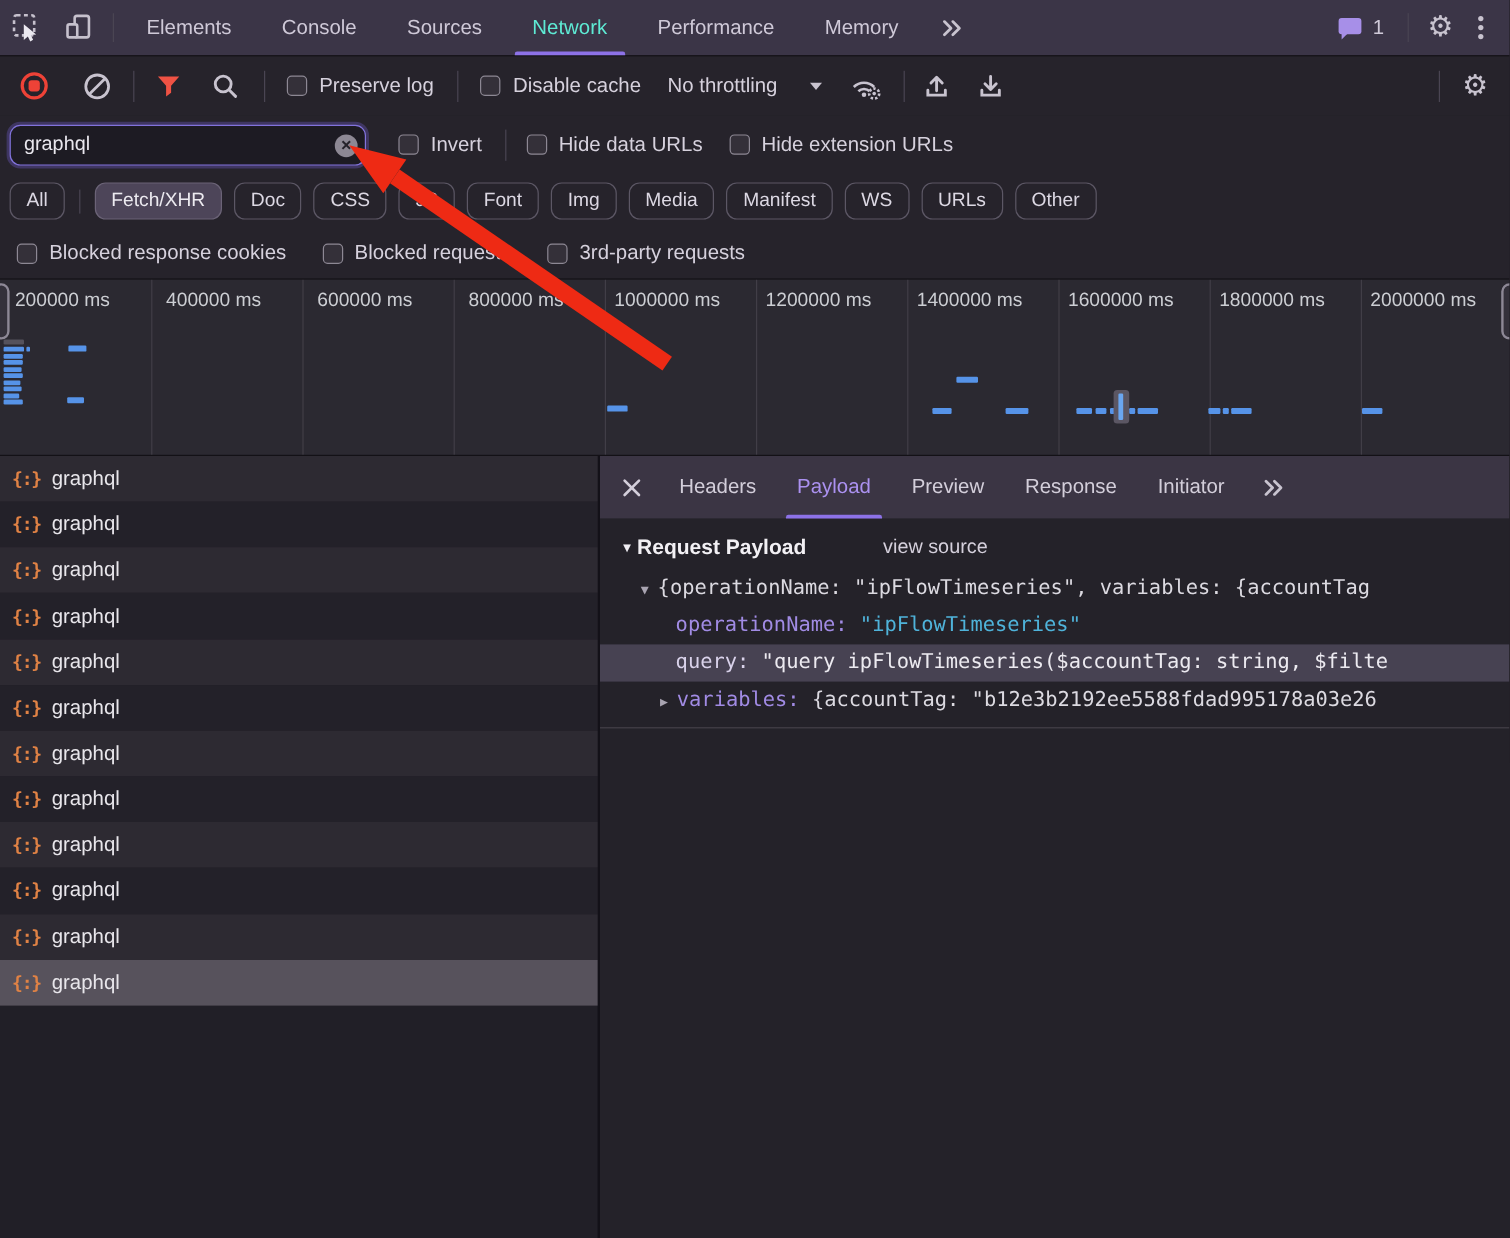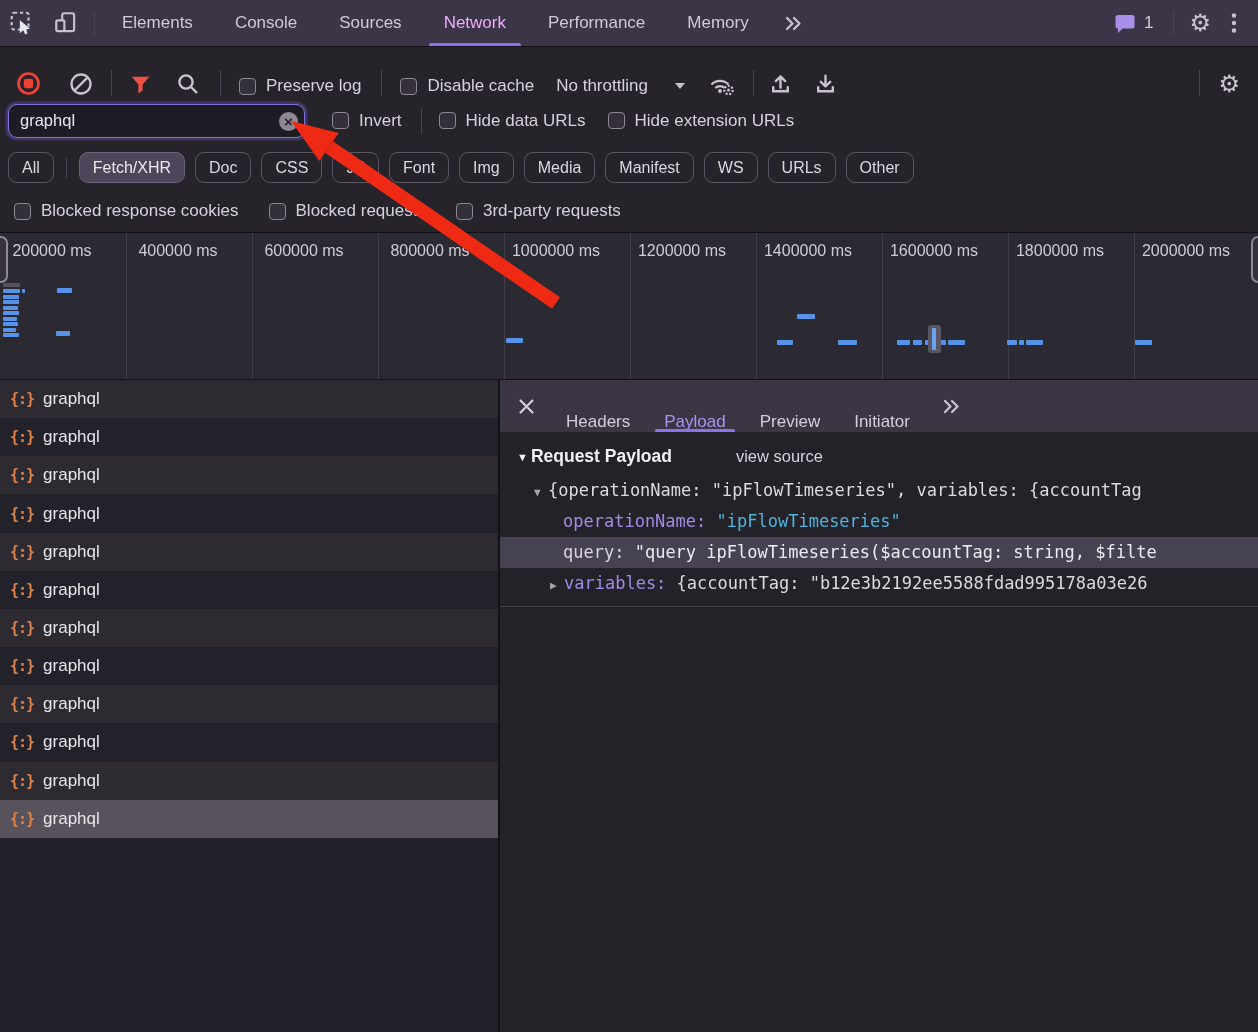--- a/index.html
+++ b/index.html
@@ -8,30 +8,30 @@
     font-family:"Liberation Sans", sans-serif;
     background:#242129; color:#d6d1dd; position:relative;
   }
   .sep { width:1px; height:26px; background:#4a4553; flex:0 0 1px; }
 
   
   .topbar { height:46px; background:#3b3547; display:flex; align-items:stretch; }
   .topbar .icon-btn { display:flex; align-items:center; padding:0 9px; }
   .topbar .sep { align-self:center; height:24px; margin:0 6px; }
   .tab { display:flex; align-items:center; padding:0 21px; font-size:17px; color:#cfc9d8; position:relative; cursor:default; }
-  .tab.active { color:#f0abfc; }
+  .tab.active { color:#5eead4; }
   .tab.active::after { content:""; position:absolute; left:6px; right:6px; bottom:0; height:3px; background:#8d72e8; border-radius:2px 2px 0 0; }
   .topbar-right { margin-left:auto; display:flex; align-items:center; padding-right:10px; }
   .msg-group { display:flex; align-items:center; gap:7px; margin-right:14px; }
   .msg-count { font-size:17px; color:#cfc9d8; }
   .gear-glyph { font-size:24px; color:#c8c3cf; line-height:1; }
 
   
   .bar { background:#26232b; display:flex; align-items:center; }
-  .toolbar { height:50px; border-top:1px solid #151218;align-items:flex-end; }
+  .toolbar { height:50px; border-top:1px solid #151218; }
   .cb-group { display:flex; align-items:center; font-size:17px; color:#d6d1dd; cursor:default; }
   .cb { width:17px; height:17px; border:1.5px solid #8d8894; border-radius:4px; background:#343039; margin-right:10px; flex:0 0 17px; }
   .throttle { display:flex; align-items:center; gap:12px; font-size:17px; color:#d6d1dd; }
 
   
   .filter-row { height:49px; }
   .filter-input-wrap { position:relative; margin-left:8px; width:297px; }
   .filter-input {
     width:100%; height:34px; background:#1d1b23; border:1.5px solid #8273dc; border-radius:9px;
     box-shadow:0 0 0 2.5px rgba(113,92,201,.35);
@@ -70,21 +70,21 @@
     font-size:17px; color:#e8e6eb; border-bottom:1px solid #1a181e; }
   .req-row { height:38.17px; display:flex; align-items:center; padding-left:10px; font-size:17px; color:#e8e6eb; }
   .req-row:nth-child(odd) { background:#2d2a32; }
   .req-row:nth-child(even) { background:#232129; }
   .req-row.selected { background:#57525c; }
   .req-icon { font-family:"DejaVu Sans Mono", monospace; font-size:15px; font-weight:bold; color:#e08245; margin-right:9px; letter-spacing:-1px; }
 
   .detail-panel { flex:1; background:#242229; overflow:hidden; display:flex; flex-direction:column; }
   .dtabs { height:52px; background:#3b3544; display:flex; align-items:stretch; flex:0 0 52px; }
   .dclose { display:flex; align-items:center; padding:0 14px 0 18px; }
-  .dtab { display:flex; align-items:flex-end; padding:0 17px; font-size:17px; color:#d3ceda; position:relative; cursor:default; }
+  .dtab { display:flex; align-items:center; padding:0 17px; font-size:17px; color:#d3ceda; position:relative; cursor:default; }
   .dtab.active { color:#ab91f0; }
   .dtab.active::after { content:""; position:absolute; left:8px; right:8px; bottom:0; height:3px; background:#8d72e8; border-radius:2px 2px 0 0; }
   .dmore { display:flex; align-items:center; padding:0 10px; }
 
   
   .payload { font-family:"DejaVu Sans Mono", monospace; font-size:17px; color:#dcdae1; }
   .pl-title { display:flex; align-items:center; margin:14px 0 8px 17px; font-family:"Liberation Sans", sans-serif; }
   .pl-title .tri { font-size:11px; color:#f0eef3; margin-right:3px; }
   .pl-title-text { font-size:17.5px; font-weight:bold; color:#f2f0f4; }
   .view-source { margin-left:64px; font-size:16.5px; font-weight:normal; color:#d5d0dc; }
@@ -406,20 +406,23 @@
       <div class="dtab">
           <span>Headers</span>
         </div>
       <div class="dtab active">
           <span>Payload</span>
         </div>
       <div class="dtab">
           <span>Preview</span>
         </div>
       <div class="dtab">
+          <span>Response</span>
+        </div>
+      <div class="dtab">
           <span>Initiator</span>
         </div>
       <span class="dmore">
         <svg width="26" height="23" viewBox="0 0 26 23">
           <polyline points="8,6 13.5,11.5 8,17" fill="none" stroke="#c8c3cf" stroke-width="2.3" stroke-linecap="round" stroke-linejoin="round"></polyline>
           <polyline points="15,6 20.5,11.5 15,17" fill="none" stroke="#c8c3cf" stroke-width="2.3" stroke-linecap="round" stroke-linejoin="round"></polyline>
         </svg>
       </span>
     </div>
 

